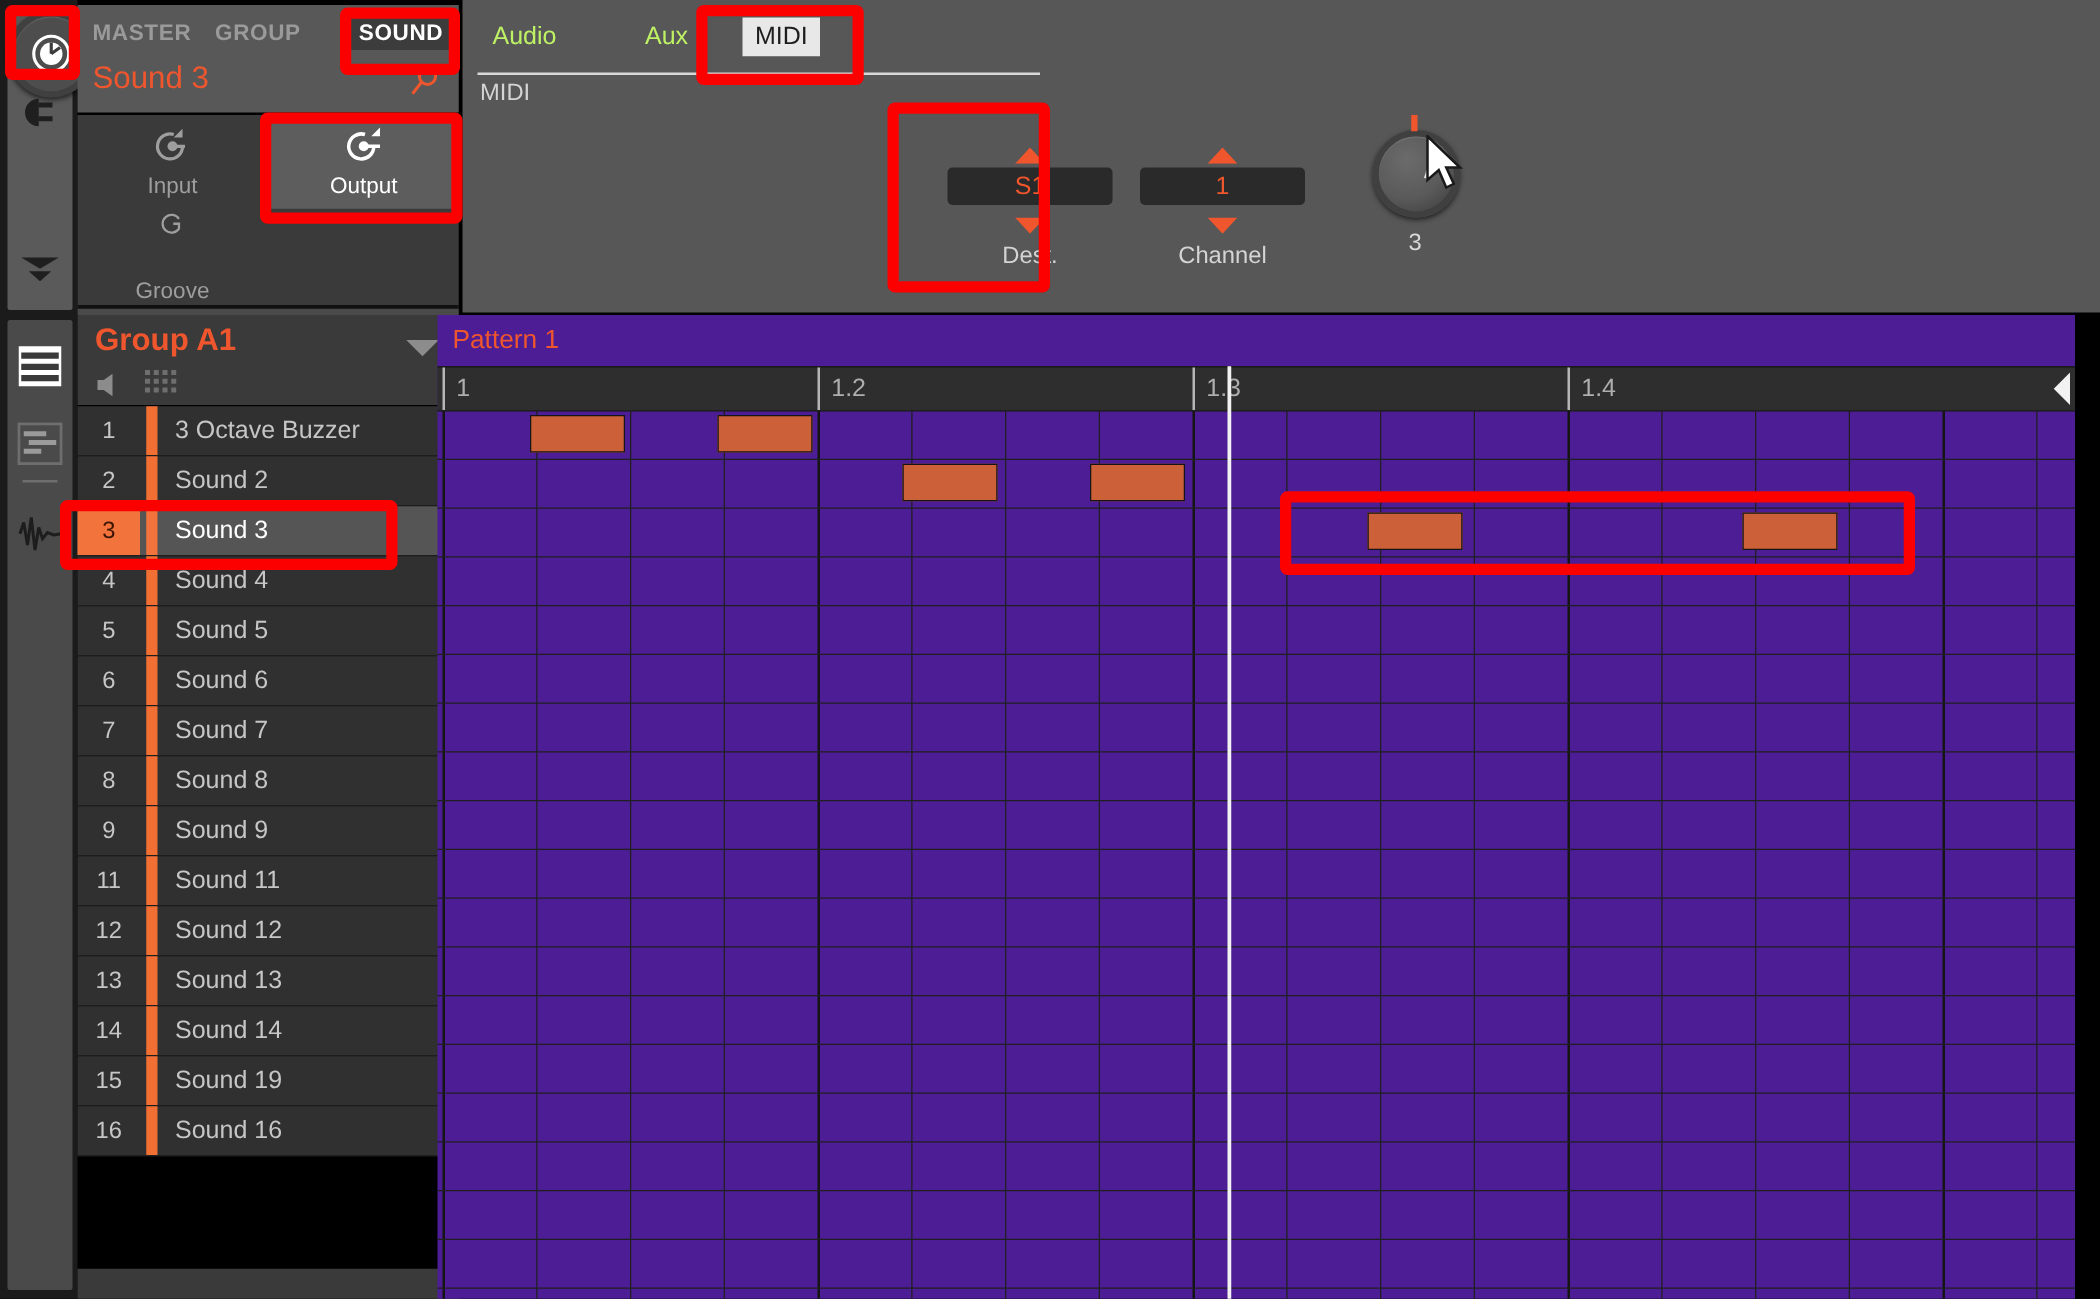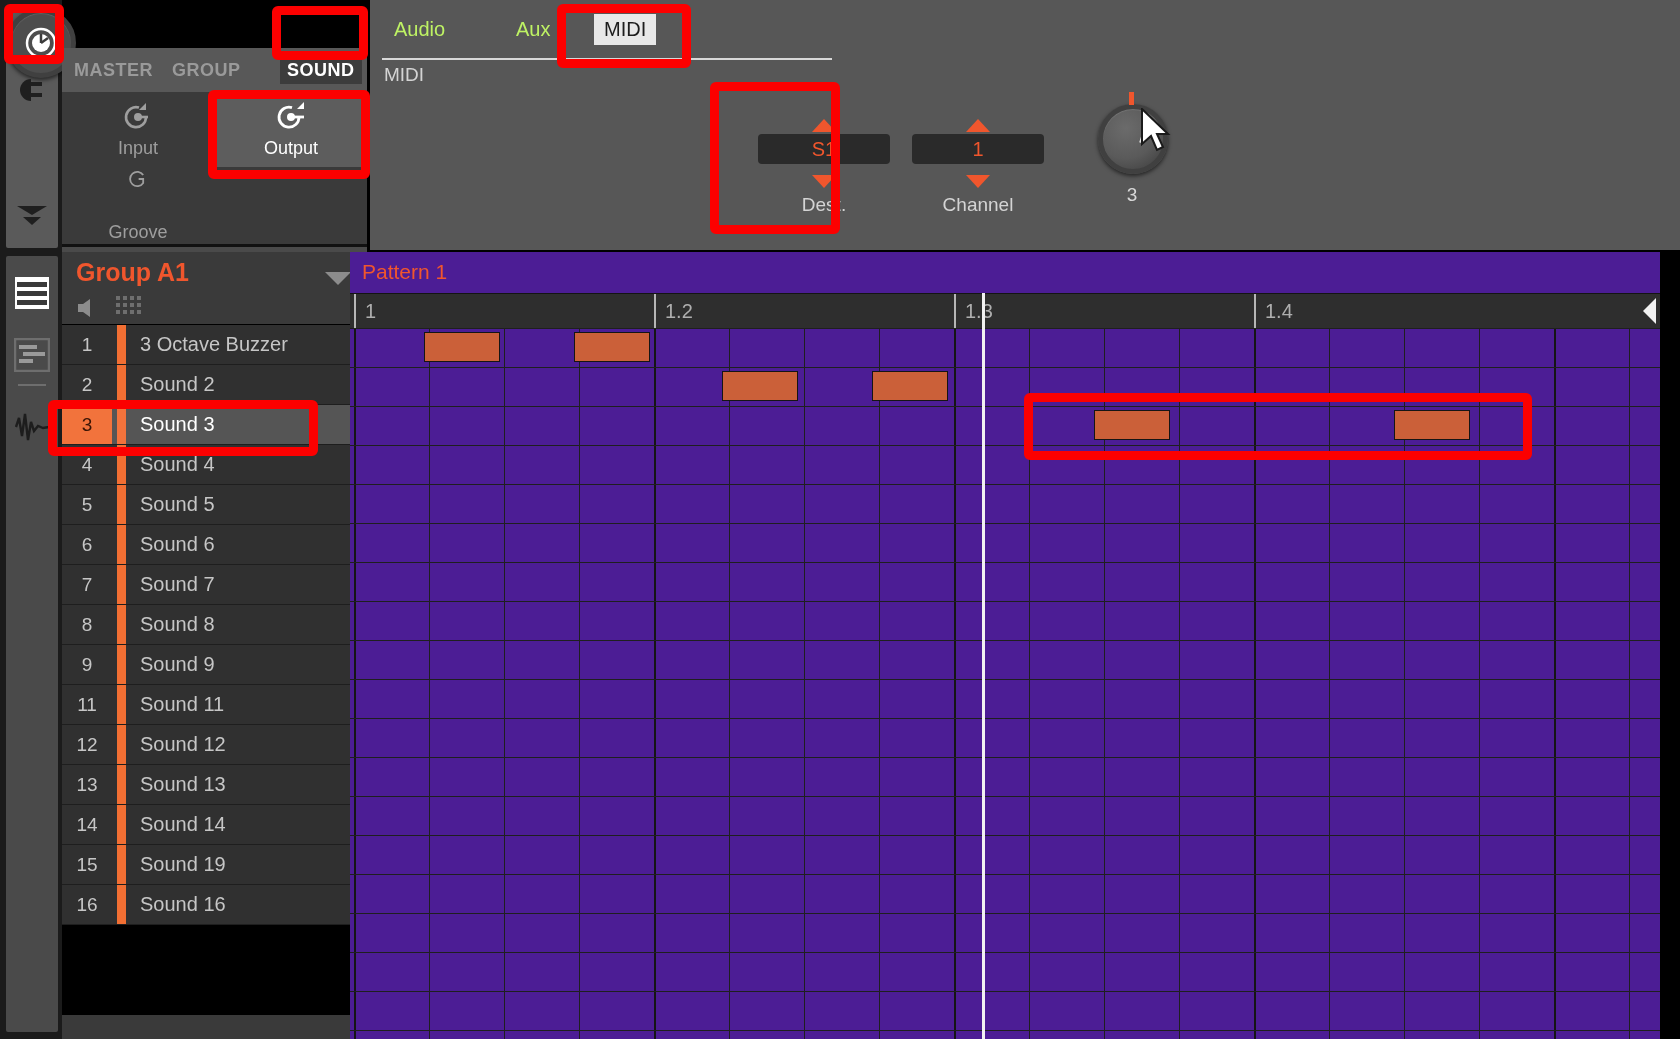--- a/index.html
+++ b/index.html
@@ -10,21 +10,21 @@
   .rail{position:absolute;left:0;top:0;width:62px;height:1039px;background:#1b1b1b;}
   .rail-top{position:absolute;left:6px;top:8px;width:52px;height:240px;background:#5a5a5a;border-radius:2px;}
   .rail-btn{position:absolute;left:6px;width:52px;height:56px;display:flex;align-items:center;justify-content:center;}
   .rail-btn.knob{top:8px;background:#4d4d4d;}
   .rail-btn.plug{top:62px;}
   .chev{position:absolute;left:6px;top:192px;width:52px;height:50px;display:flex;align-items:center;justify-content:center;}
   .rail-bottom{position:absolute;left:6px;top:256px;width:52px;height:776px;background:#4a4a4a;border-radius:2px;}
   .rail-b{position:absolute;left:0;width:52px;height:62px;display:flex;align-items:center;justify-content:center;}
 
   
-  .chanhdr{position:absolute;left:62px;top:4px;width:305px;height:86px;background:#585858;margin-top:44px;}
+  .chanhdr{position:absolute;left:62px;top:4px;width:305px;height:86px;background:#585858;}
   .tabs{position:absolute;left:0;top:0;width:305px;height:44px;}
   .tab{position:absolute;top:12px;font-size:18px;letter-spacing:.5px;color:#9a9a9a;font-weight:bold;}
   .tab.master{left:12px;}
   .tab.group{left:110px;}
   .tab.sound{left:218px;color:#ffffff;background:#3c3c3c;padding:3px 7px;top:9px;}
   .chan-name{position:absolute;left:12px;top:44px;font-size:25px;color:#f0562d;}
   .magnifier{position:absolute;right:14px;top:48px;}
 
   
   .pagesel{position:absolute;left:62px;top:92px;width:305px;height:152px;background:#3a3a3a;}

